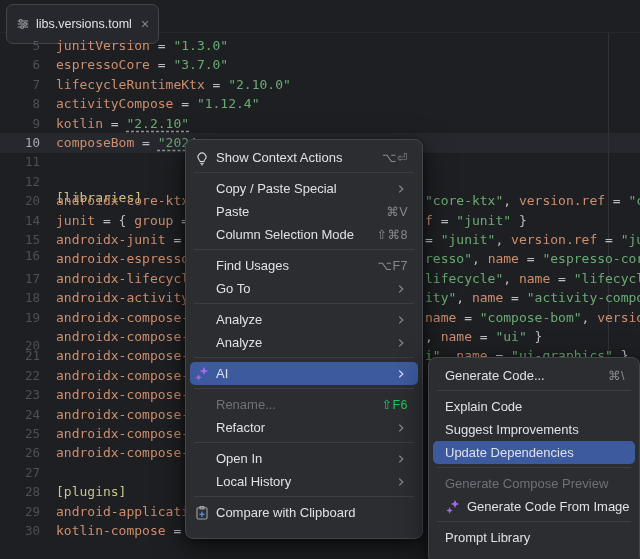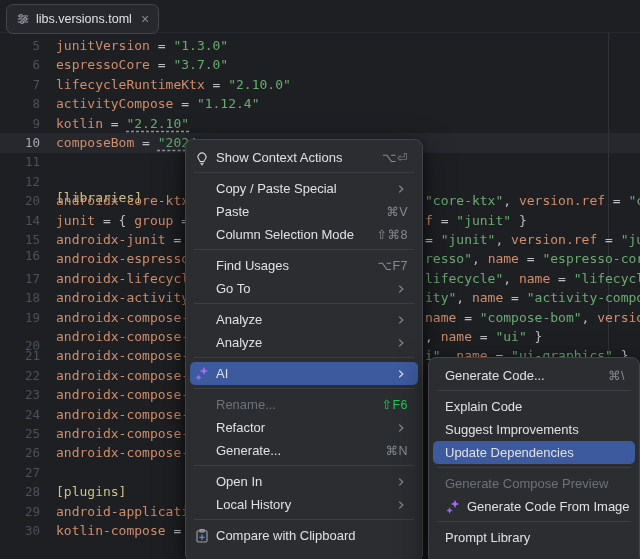--- a/index.html
+++ b/index.html
@@ -5,21 +5,21 @@
   * { margin:0; padding:0; box-sizing:border-box; }
   html,body { width:640px; height:559px; overflow:hidden; background:#101114; }
   .screen {
     position:relative; width:640px; height:559px; background:#1e1f22; overflow:hidden;
     font-family:"Liberation Sans", sans-serif; -webkit-font-smoothing:antialiased;
   }
 
   
   .tab-bar { position:absolute; top:0; left:0; right:0; height:33px; background:#1e1f22; border-bottom:1px solid #26282d; }
   .tab {
-    position:absolute; left:6px; top:4px; height:30px; display:flex; align-items:center; gap:6px;
+    position:absolute; left:6px; top:4px; height:40px; display:flex; align-items:center; gap:6px;
     padding:0 9px; background:#26282d; border:1px solid #43454a; border-radius:7px;
     color:#dfe1e5; font-size:12.5px; cursor:pointer;
   }
   .tab-icon { width:14px; height:14px; display:inline-flex; }
   .tab-icon svg { width:14px; height:14px; }
   .tab-close { color:#868a91; font-size:14px; line-height:14px; margin-left:3px; cursor:pointer; }
 
   
   .editor { position:absolute; top:33px; left:0; right:0; bottom:0;
     font-family:"DejaVu Sans Mono","Liberation Mono",monospace; font-size:13px; }
@@ -235,24 +235,20 @@
         <span class="mi-right">⇧F6</span>
       </div>
       <div class="mi gut">
         <span class="mi-label">Refactor</span>
         <span class="mi-arrow">
           <svg viewBox="0 0 16 16" fill="none" stroke="currentColor" stroke-width="1.4">
             <path d="M6 4.2 10 8l-4 3.8"></path>
           </svg>
         </span>
       </div>
-      <div class="mi gut">
-        <span class="mi-label">Generate...</span>
-        <span class="mi-right">⌘N</span>
-      </div>
       <div class="sep"></div>
       <div class="mi gut">
         <span class="mi-label">Open In</span>
         <span class="mi-arrow">
           <svg viewBox="0 0 16 16" fill="none" stroke="currentColor" stroke-width="1.4">
             <path d="M6 4.2 10 8l-4 3.8"></path>
           </svg>
         </span>
       </div>
       <div class="mi gut">

